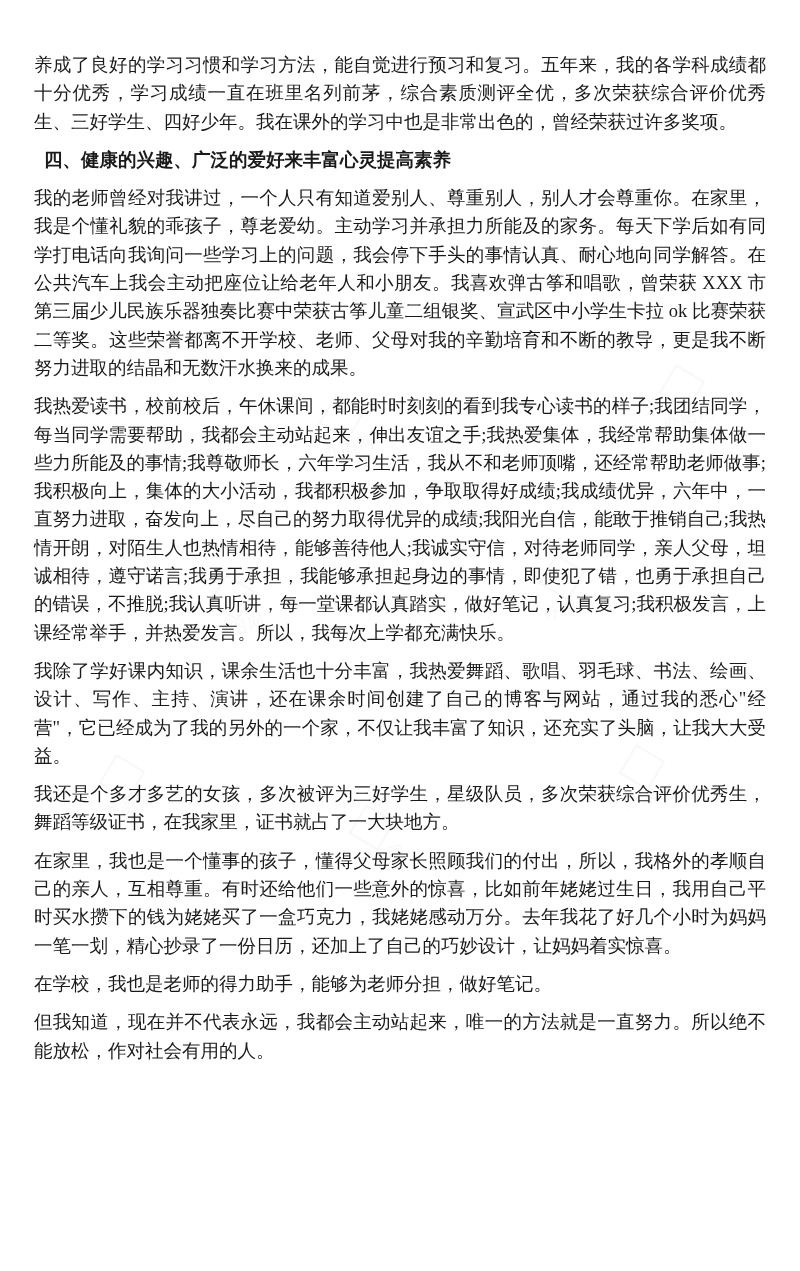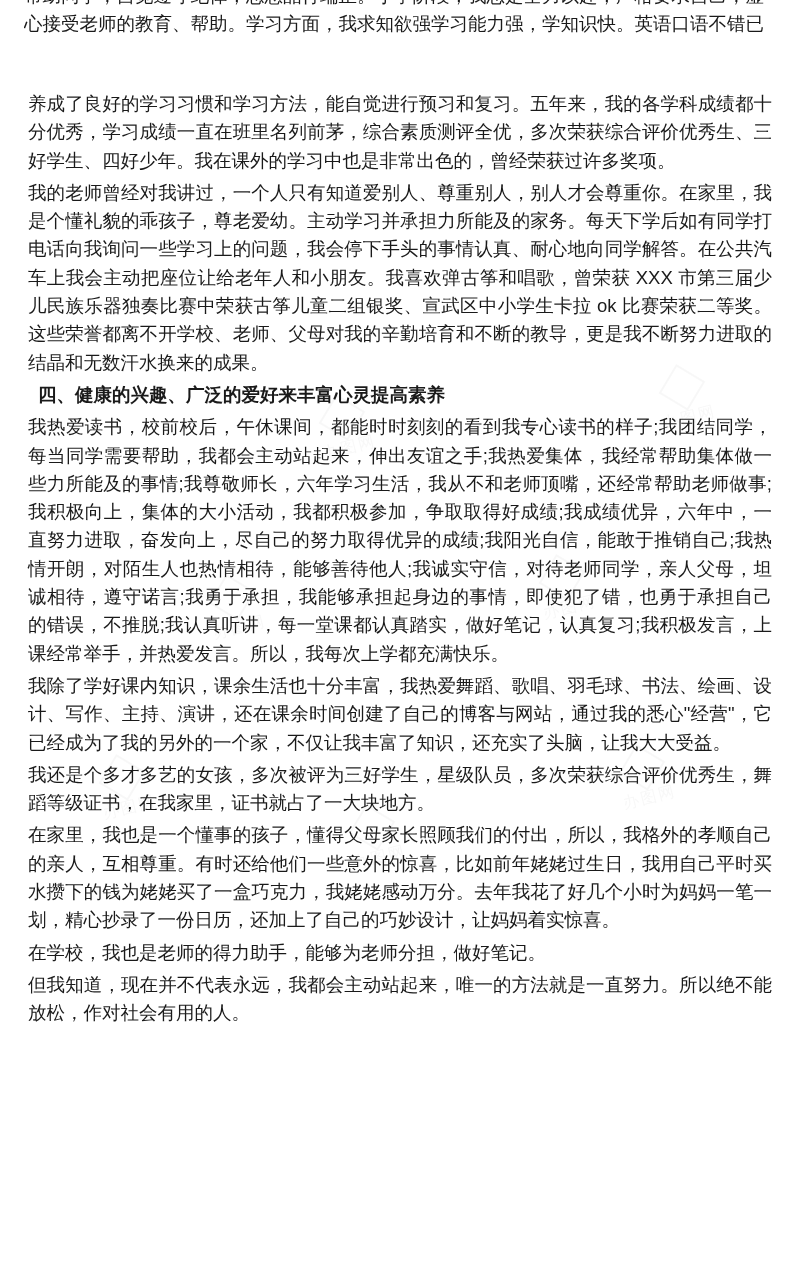--- a/index.html
+++ b/index.html
@@ -34,21 +34,22 @@
     margin-top: -18px;
   }
   .top-clip .clip-line {
     white-space: nowrap;
     overflow: hidden;
   }
   .doc-body {
     margin-top: 51px;
   }
   .para {
-    margin: 4px;
+    margin: 10px;
+    font-family: Liberation Serif, serif;
   }
   .para.heading {
     font-weight: bold;
     padding-left: 10px;
   }
   
   .wm-layer {
     position: absolute;
     inset: 0;
     z-index: 1;
@@ -105,31 +106,25 @@
         <div class="wm-text">办图网</div>
       </div>
       <div class="wm" style="left: 600px; top: 750px; opacity: 0.05; color: rgb(119, 119, 119);">
         <div class="wm-diamond" style="border-color: rgb(119, 119, 119);"></div>
         <div class="wm-text">办图网</div>
       </div>
     </div>
 
   <div class="doc">
 
-    <div class="top-clip">
-      <div class="clip-inner">
-        <div class="clip-line">帮助同学，自觉遵守纪律，思想品行端正。小学阶段，我总是全力以赴，严格要求自己，虚</div>
-        <div class="clip-line">心接受老师的教育、帮助。学习方面，我求知欲强学习能力强，学知识快。英语口语不错已</div>
-      </div>
-    </div>
 
     <div class="doc-body">
         <div class="para body">养成了良好的学习习惯和学习方法，能自觉进行预习和复习。五年来，我的各学科成绩都十分优秀，学习成绩一直在班里名列前茅，综合素质测评全优，多次荣获综合评价优秀生、三好学生、四好少年。我在课外的学习中也是非常出色的，曾经荣获过许多奖项。</div>
+        <div class="para heading">四、健康的兴趣、广泛的爱好来丰富心灵提高素养</div>
         <div class="para body">我的老师曾经对我讲过，一个人只有知道爱别人、尊重别人，别人才会尊重你。在家里，我是个懂礼貌的乖孩子，尊老爱幼。主动学习并承担力所能及的家务。每天下学后如有同学打电话向我询问一些学习上的问题，我会停下手头的事情认真、耐心地向同学解答。在公共汽车上我会主动把座位让给老年人和小朋友。我喜欢弹古筝和唱歌，曾荣获 XXX 市第三届少儿民族乐器独奏比赛中荣获古筝儿童二组银奖、宣武区中小学生卡拉 ok 比赛荣获二等奖。这些荣誉都离不开学校、老师、父母对我的辛勤培育和不断的教导，更是我不断努力进取的结晶和无数汗水换来的成果。</div>
-        <div class="para heading">四、健康的兴趣、广泛的爱好来丰富心灵提高素养</div>
         <div class="para body">我热爱读书，校前校后，午休课间，都能时时刻刻的看到我专心读书的样子;我团结同学，每当同学需要帮助，我都会主动站起来，伸出友谊之手;我热爱集体，我经常帮助集体做一些力所能及的事情;我尊敬师长，六年学习生活，我从不和老师顶嘴，还经常帮助老师做事;我积极向上，集体的大小活动，我都积极参加，争取取得好成绩;我成绩优异，六年中，一直努力进取，奋发向上，尽自己的努力取得优异的成绩;我阳光自信，能敢于推销自己;我热情开朗，对陌生人也热情相待，能够善待他人;我诚实守信，对待老师同学，亲人父母，坦诚相待，遵守诺言;我勇于承担，我能够承担起身边的事情，即使犯了错，也勇于承担自己的错误，不推脱;我认真听讲，每一堂课都认真踏实，做好笔记，认真复习;我积极发言，上课经常举手，并热爱发言。所以，我每次上学都充满快乐。</div>
         <div class="para body">我除了学好课内知识，课余生活也十分丰富，我热爱舞蹈、歌唱、羽毛球、书法、绘画、设计、写作、主持、演讲，还在课余时间创建了自己的博客与网站，通过我的悉心"经营"，它已经成为了我的另外的一个家，不仅让我丰富了知识，还充实了头脑，让我大大受益。</div>
         <div class="para body">我还是个多才多艺的女孩，多次被评为三好学生，星级队员，多次荣获综合评价优秀生，舞蹈等级证书，在我家里，证书就占了一大块地方。</div>
         <div class="para body">在家里，我也是一个懂事的孩子，懂得父母家长照顾我们的付出，所以，我格外的孝顺自己的亲人，互相尊重。有时还给他们一些意外的惊喜，比如前年姥姥过生日，我用自己平时买水攒下的钱为姥姥买了一盒巧克力，我姥姥感动万分。去年我花了好几个小时为妈妈一笔一划，精心抄录了一份日历，还加上了自己的巧妙设计，让妈妈着实惊喜。</div>
         <div class="para body">在学校，我也是老师的得力助手，能够为老师分担，做好笔记。</div>
         <div class="para body">但我知道，现在并不代表永远，我都会主动站起来，唯一的方法就是一直努力。所以绝不能放松，作对社会有用的人。</div>
       </div>
 
   </div>
 

